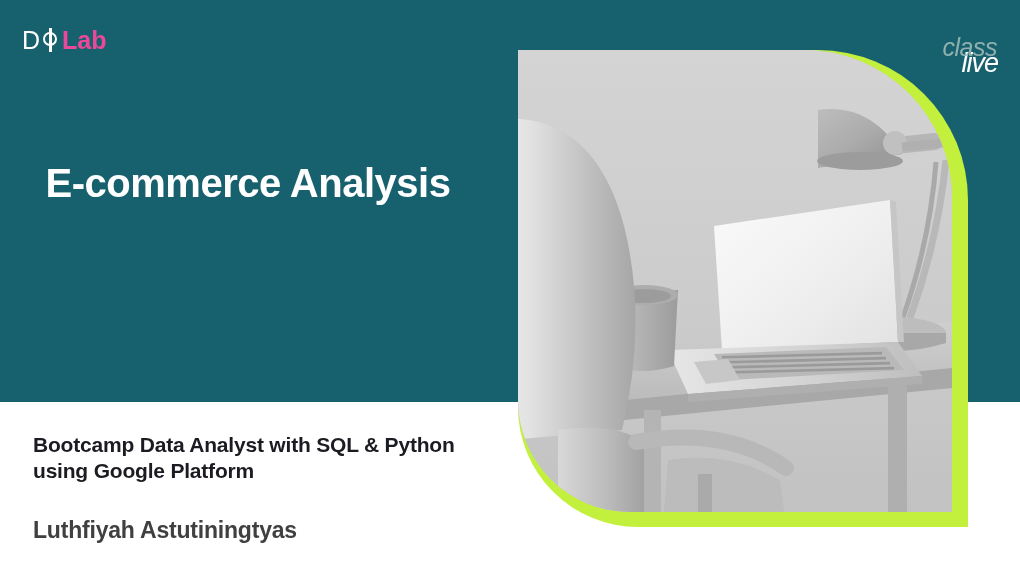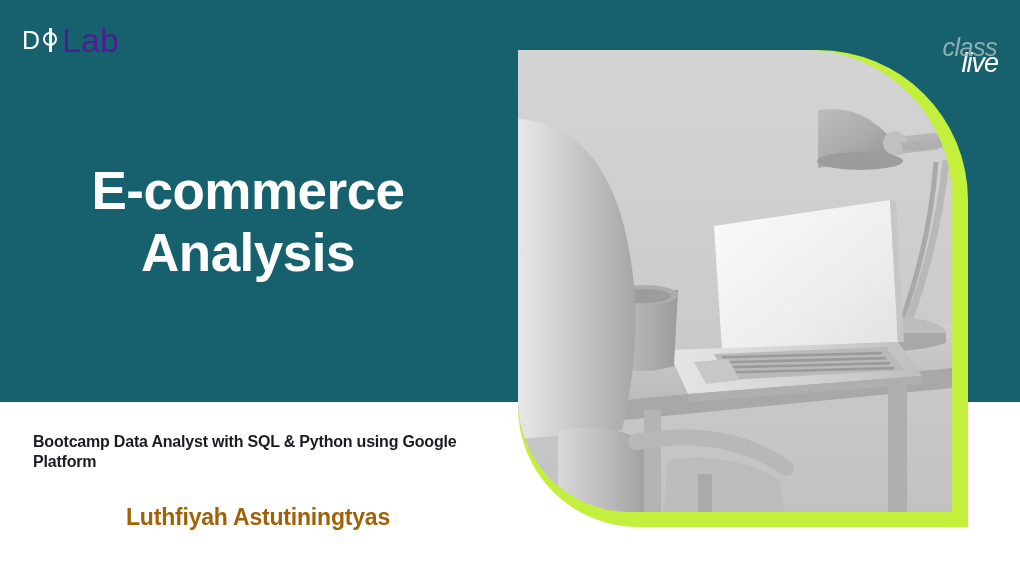--- a/index.html
+++ b/index.html
@@ -66,23 +66,23 @@
   }
   .logo-q .bar {
     position: absolute;
     left: 8.4px;
     top: -2px;
     width: 2.2px;
     height: 24px;
     background: #ffffff;
   }
   .logo-lab {
-    font-size: 34px;
-    font-weight: 400;
-    color: #4c1d95;
+    font-size: 25px;
+    font-weight: 700;
+    color: #ec4899;
     line-height: 1;
     font-family: "Liberation Sans", sans-serif;
   }
 
   
   #liveclass-logo {
     position: absolute;
     right: 22px;
     top: 16px;
     width: 74px;
@@ -119,53 +119,52 @@
   
   #title-block {
     position: absolute;
     left: 28px;
     top: 160px;
     width: 440px;
     text-align: center;
   }
   #slide-title {
     margin: 0;
-    font-size: 53px;
+    font-size: 40px;
     font-weight: bold;
     color: #ffffff;
     line-height: 1.17;
     letter-spacing: -0.5px;
     font-family: "Liberation Sans", sans-serif;
   }
 
   
   #footer-block {
     position: absolute;
     left: 33px;
     top: 432px;
     width: 450px;
   }
   #course-name {
     margin: 0;
-    font-size: 16px;
+    font-size: 21px;
     font-weight: bold;
     color: #1B1B22;
     line-height: 1.25;
     letter-spacing: -0.2px;
     font-family: "Liberation Sans", sans-serif;
   }
   #author-name {
     margin: 32px 0 0 0;
     font-size: 23px;
     font-weight: bold;
-    color: #a16207;
+    color: #404040;
     letter-spacing: -0.2px;
     line-height: 1.2;
     font-family: "Liberation Sans", sans-serif;
-    text-align: center;
   }
 
   
   #green-frame {
     position: absolute;
     left: 518px;
     top: 50px;
     width: 450px;
     height: 477px;
     background: #C2F03C;

